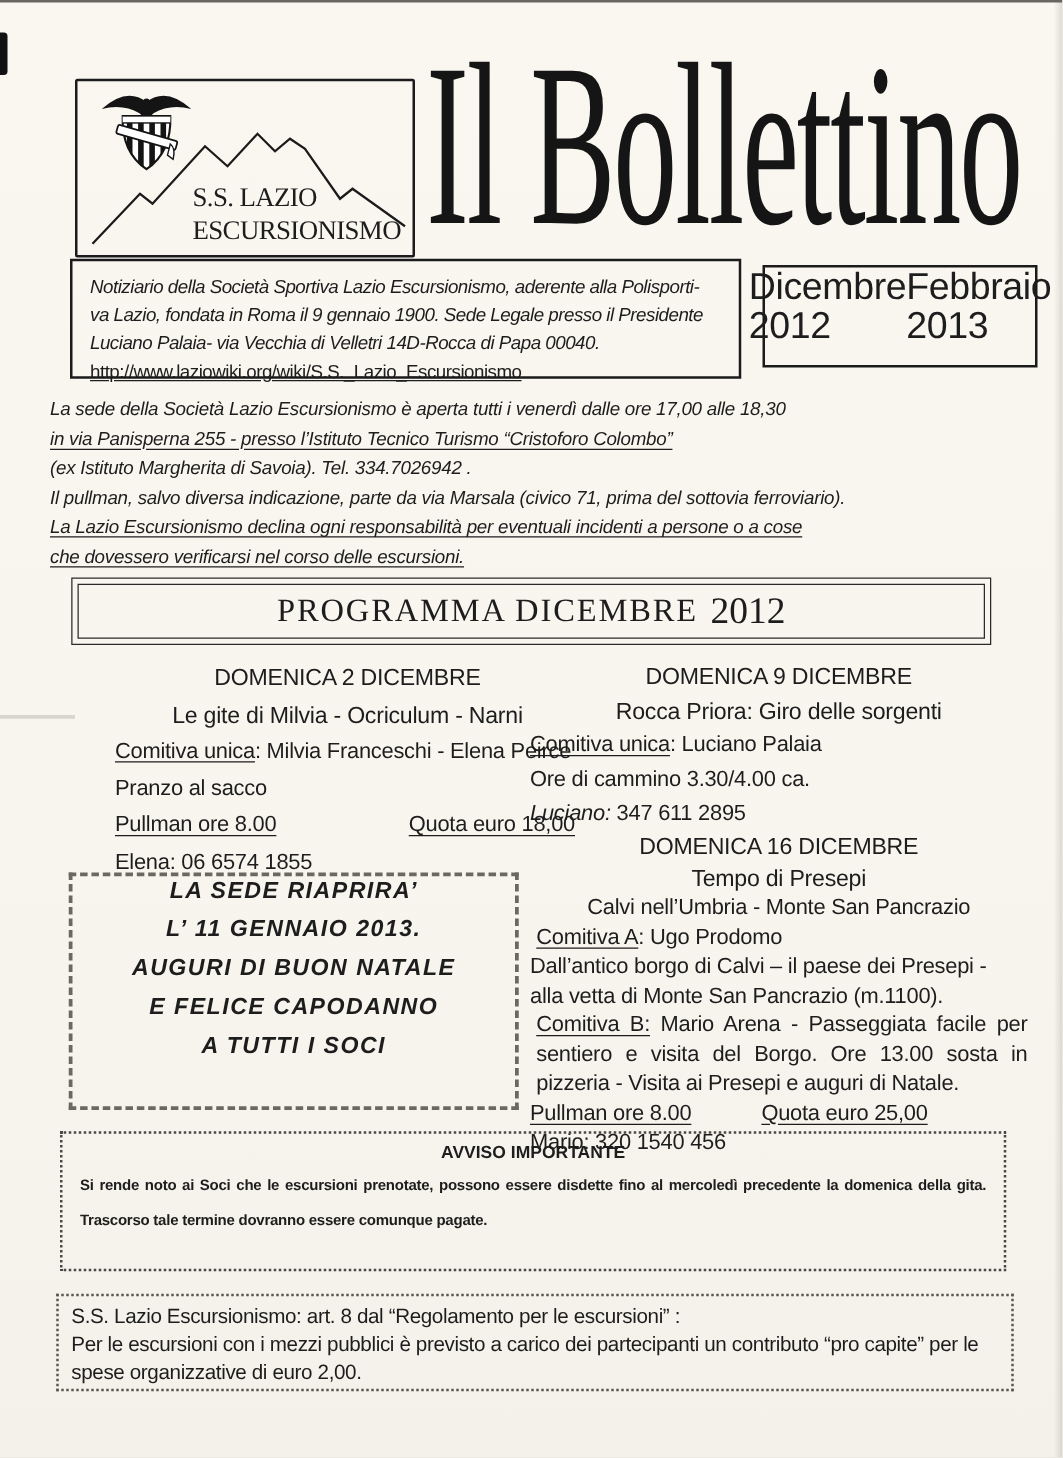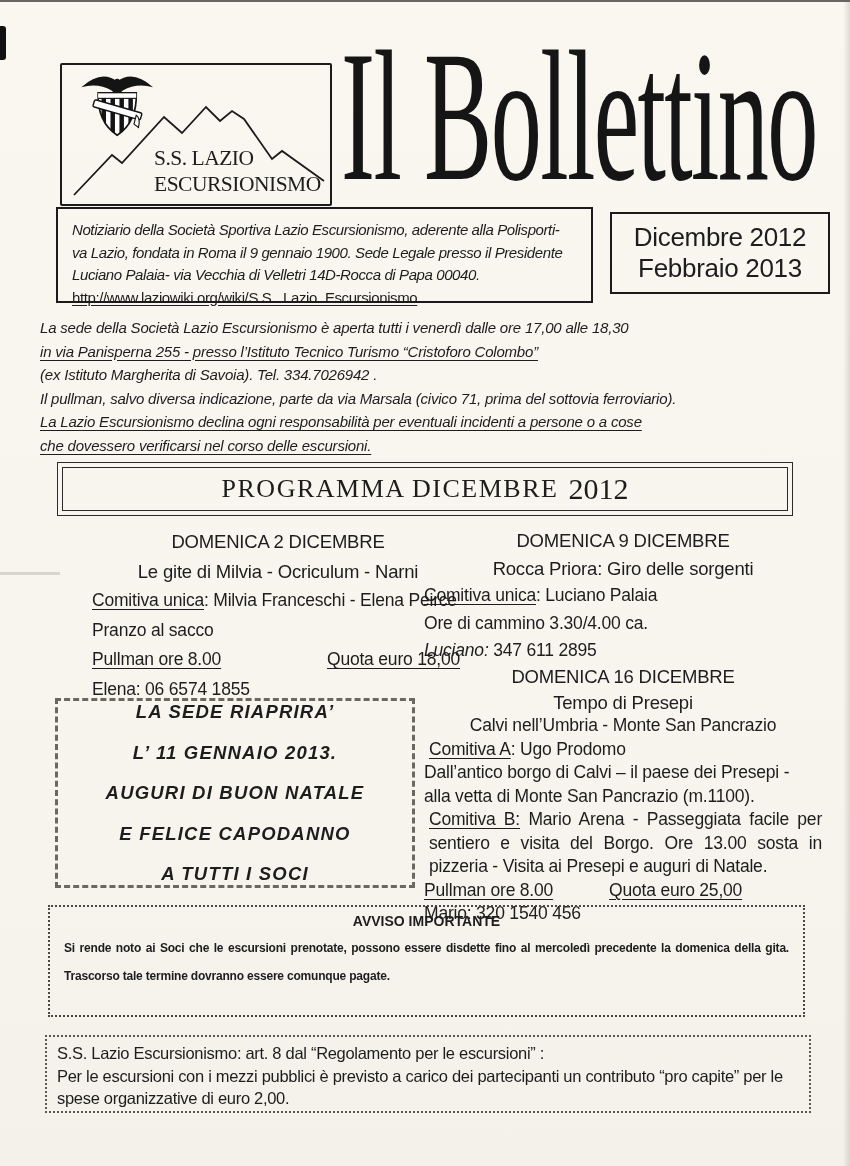--- a/index.html
+++ b/index.html
@@ -20,22 +20,22 @@
   .logo-text{position:absolute;left:92px;top:80px;font-family:Liberation Serif, serif;font-size:21.5px;letter-spacing:-0.5px;line-height:26px;white-space:nowrap;}
   .masthead-title{
     position:absolute;left:341px;top:30px;margin:0;height:175px;
     font-family:"Liberation Serif",serif;font-weight:400;font-size:186px;line-height:172px;
     letter-spacing:-3px;transform:scaleX(0.55);transform-origin:left top;white-space:nowrap;color:#151515;
   }
   
   .notiziario{position:absolute;left:56px;top:207px;width:537px;height:96px;border:2px solid #1b1b1b;padding:10px 12px 0 14px;box-sizing:border-box;
     font-style:italic;font-size:15px;letter-spacing:-0.4px;line-height:22.5px;font-weight:500;}
   .notiziario .link{font-style:normal;text-decoration:underline;text-underline-offset:2px;color:#1d1d1d;}
-  .issue-box{position:absolute;left:610px;top:212px;width:216px;height:78px;border:2px solid #1b1b1b;display:flex;flex-direction:column;justify-content:center;align-items:center;
-    font-size:26px;line-height:31px;letter-spacing:-0.3px;}
+  .issue-box{position:absolute;left:610px;top:212px;width:216px;height:78px;border:2px solid #1b1b1b;display:flex;flex-direction:row;justify-content:center;align-items:flex-start;
+    font-size:30px;line-height:31px;letter-spacing:-0.3px;}
 
   
   .intro{position:absolute;left:40px;top:316px;width:770px;font-style:italic;font-size:15px;letter-spacing:-0.2px;line-height:23.5px;}
   .intro .u{text-decoration:underline;text-underline-offset:3px;}
 
   
   .program-header{position:absolute;left:57px;top:462px;width:736px;height:54px;border:1.5px solid #2a2a28;box-sizing:border-box;padding:4px;}
   .program-header .inner{width:100%;height:100%;border:1.2px solid #2a2a28;box-sizing:border-box;display:flex;align-items:center;justify-content:center;
     font-family:"Liberation Serif",serif;font-size:26px;letter-spacing:1.5px;}
   .program-header .year{font-size:30px;letter-spacing:0;margin-left:10px;}
@@ -51,21 +51,21 @@
   .ev-dec16{left:424px;top:665px;width:398px;line-height:23.5px;font-size:17.5px;}
   .ev-dec16 .hdr{font-size:18.5px;margin-bottom:2px;}
   .ev-dec16 .just{text-align:justify;}
   .ev-dec16 .row{display:flex;padding-right:4px;}
   .ev-dec16 .row .q{margin-left:56px;}
   .ital{font-style:italic;}
   .indent{padding-left:5px;}
 
   
   .sede-box{position:absolute;left:55px;top:698px;width:360px;height:190px;border:3px dashed #6a6860;box-sizing:border-box;
-    display:flex;flex-direction:column;justify-content:space-between;align-items:center;gap:9px;
+    display:flex;flex-direction:column;justify-content:flex-start;align-items:center;gap:9px;
     font-style:italic;font-weight:bold;font-size:18.5px;letter-spacing:1.2px;text-align:center;}
 
   
   .avviso{position:absolute;left:48px;top:905px;width:757px;height:112px;border:2.5px dotted #4a4842;box-sizing:border-box;padding:6px 14px;}
   .avviso .ttl{text-align:center;font-weight:bold;font-size:14px;margin:0 0 6px 0;}
   .avviso .body{font-weight:bold;font-size:12px;line-height:27.5px;text-align:justify;margin:0;letter-spacing:-0.2px;}
 
   
   .footer-box{position:absolute;left:45px;top:1035px;width:766px;height:78px;border:2px dotted #5a5850;box-sizing:border-box;padding:5px 10px;
     font-size:16.5px;line-height:22.5px;letter-spacing:-0.3px;}

